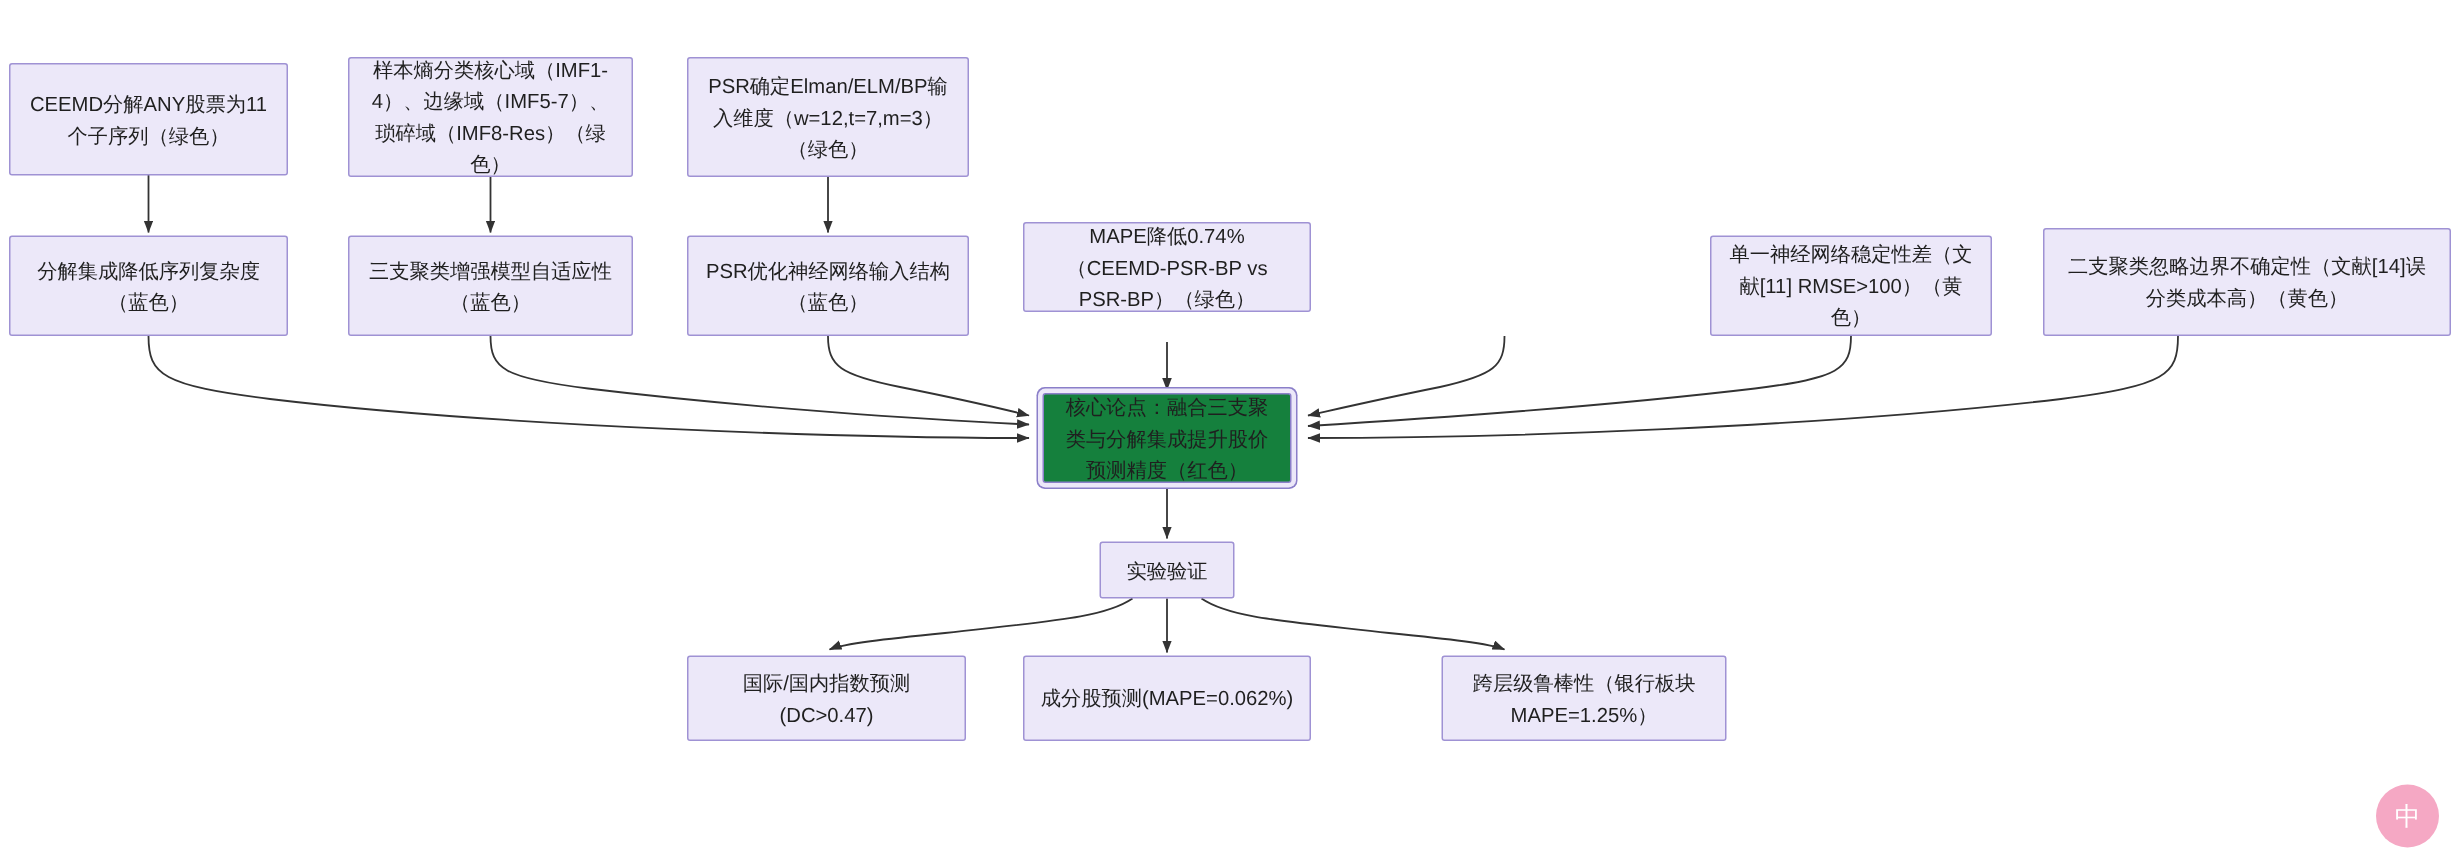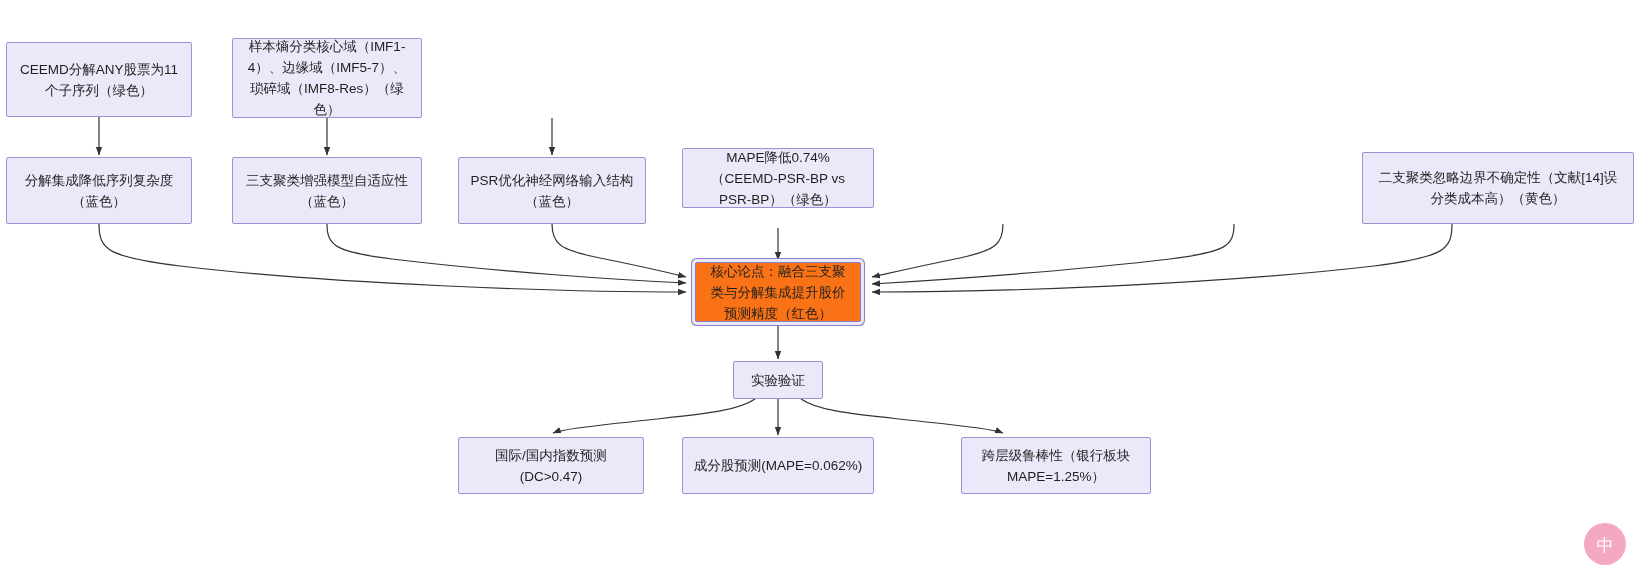--- a/index.html
+++ b/index.html
@@ -38,21 +38,21 @@
     padding: 4px 10px;
     z-index: 2;
   }
   .node span {
     display: block;
     width: 100%;
   }
   .node.core {
     border: 1px solid #8b7fc9;
     box-shadow: 0 0 0 3px #ece8f9, 0 0 0 4px #8b7fc9;
-    background: #f97316;
+    background: #15803d;
   }
   .watermark {
     position: absolute;
     width: 42px;
     height: 42px;
     border-radius: 50%;
     background: #f5a8c4;
     display: flex;
     align-items: center;
     justify-content: center;
@@ -93,32 +93,38 @@
       <path d="M801,399 C820,412 856,414 926,422 C966,426 993,429 1003,433"></path>
     </g>
   </svg>
 
   <div class="node" style="left:6px;top:42px;width:186px;height:75px;">
     <span>CEEMD分解ANY股票为11个子序列（绿色）</span>
   </div>
   <div class="node" style="left:232px;top:38px;width:190px;height:80px;align-items:center;">
     <span>样本熵分类核心域（IMF1-4）、边缘域（IMF5-7）、琐碎域（IMF8-Res）（绿色）</span>
   </div>
+  <div class="node" style="left:458px;top:38px;width:188px;height:80px;">
+    <span>PSR确定Elman/ELM/BP输入维度（w=12,t=7,m=3）（绿色）</span>
+  </div>
 
   <div class="node" style="left:6px;top:157px;width:186px;height:67px;justify-content:flex-end;">
     <span>分解集成降低序列复杂度（蓝色）</span>
   </div>
   <div class="node" style="left:232px;top:157px;width:190px;height:67px;">
     <span>三支聚类增强模型自适应性（蓝色）</span>
   </div>
   <div class="node" style="left:458px;top:157px;width:188px;height:67px;">
     <span>PSR优化神经网络输入结构（蓝色）</span>
   </div>
   <div class="node" style="left:682px;top:148px;width:192px;height:60px;">
     <span>MAPE降低0.74%（CEEMD-PSR-BP vs PSR-BP）（绿色）</span>
+  </div>
+  <div class="node" style="left:1140px;top:157px;width:188px;height:67px;">
+    <span>单一神经网络稳定性差（文献[11] RMSE&gt;100）（黄色）</span>
   </div>
   <div class="node" style="left:1362px;top:152px;width:272px;height:72px;">
     <span>二支聚类忽略边界不确定性（文献[14]误分类成本高）（黄色）</span>
   </div>
 
   <div class="node core" style="left:695px;top:262px;width:166px;height:60px;">
     <span>核心论点：融合三支聚类与分解集成提升股价预测精度（红色）</span>
   </div>
 
   <div class="node" style="left:733px;top:361px;width:90px;height:38px;">

